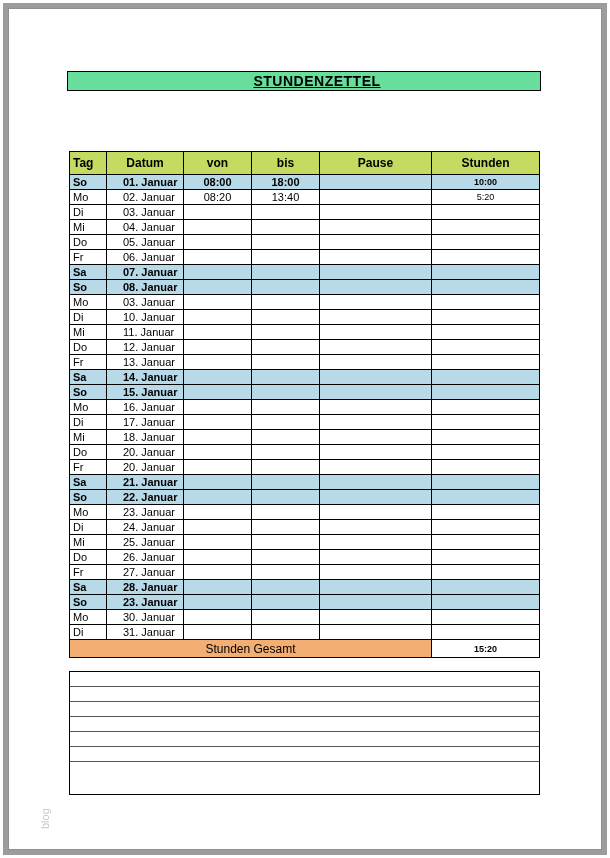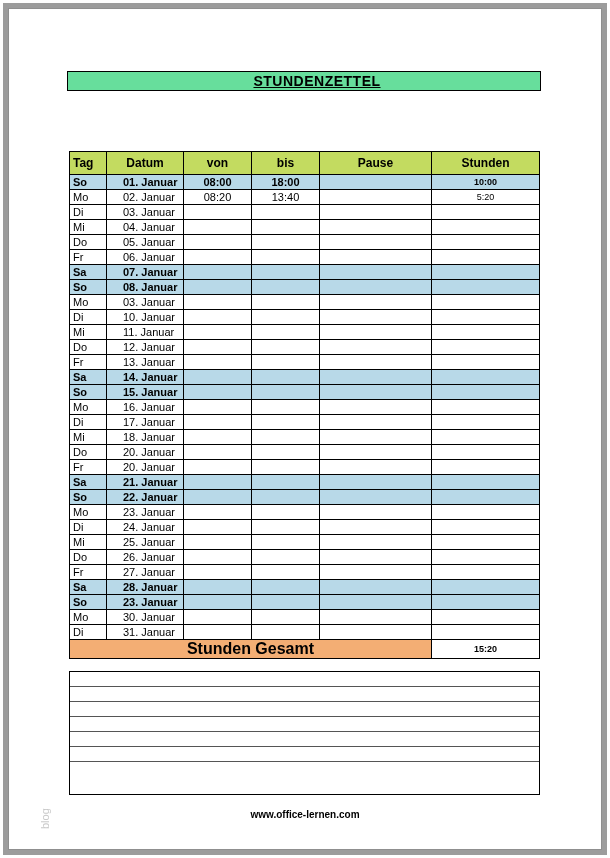--- a/index.html
+++ b/index.html
@@ -57,21 +57,21 @@
   .sheet th{
     background:var(--header-green); font-size:12px; height:23px; font-weight:bold;
   }
   .c0{ width:37px; } .c1{ width:77px; } .c2{ width:68px; }
   .c3{ width:68px; } .c4{ width:112px; } .c5{ width:108px; }
   .sheet th.c0, .sheet td.c0{ text-align:left; padding-left:3px; }
   .sheet td.c1{ text-align:left; padding-left:16px; }
   .sheet td.c5{ font-size:9px; }
   .sheet tr.weekend td{ background:var(--weekend-blue); font-weight:bold; }
   .sheet .total-label{
-    background:var(--total-orange); font-weight:bold; font-size:16px;
+    background:var(--total-orange); font-weight:normal; font-size:12px;
     height:18px; text-align:center;
   }
   .sheet .total-value{
     font-weight:bold; font-size:13px; text-align:center; background:#fff;
   }
   .bemerkung{
     position:absolute; left:60px; top:662px; width:471px; height:124px;
     border:1px solid #000; background:#fff;
   }
   .bem-label{
@@ -376,18 +376,17 @@
           <div class="bem-line"></div>
           <div class="bem-line"></div>
           <div class="bem-line"></div>
           <div class="bem-line"></div>
           <div class="bem-line"></div>
           <div class="bem-line"></div>
           <div class="bem-line"></div>
         </div>
     </div>
 
-    <div class="footer-url">www.office-lernen.com</div>
 
     <div class="watermark">blog</div>
 
   </div>
 </div>
 
 </body></html>

